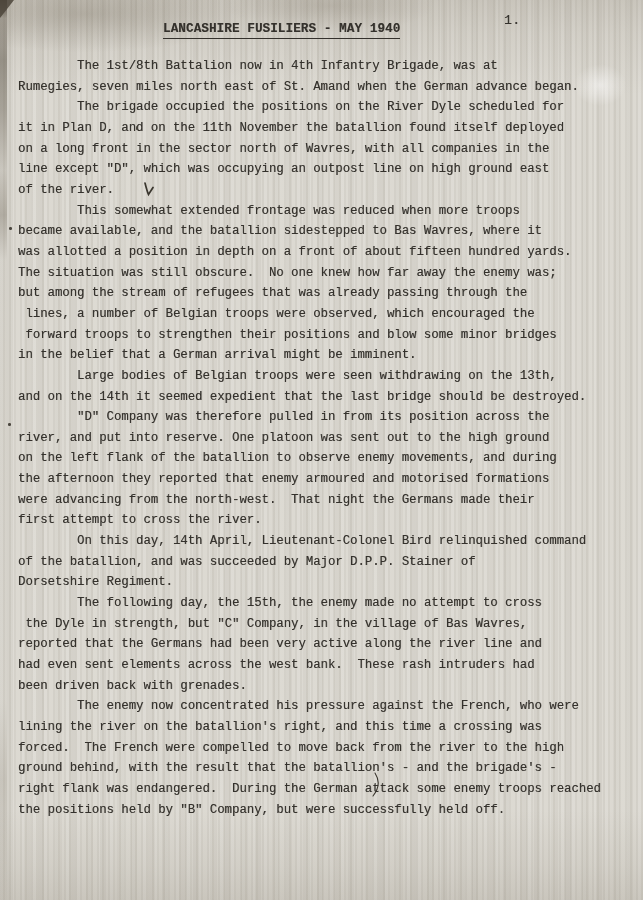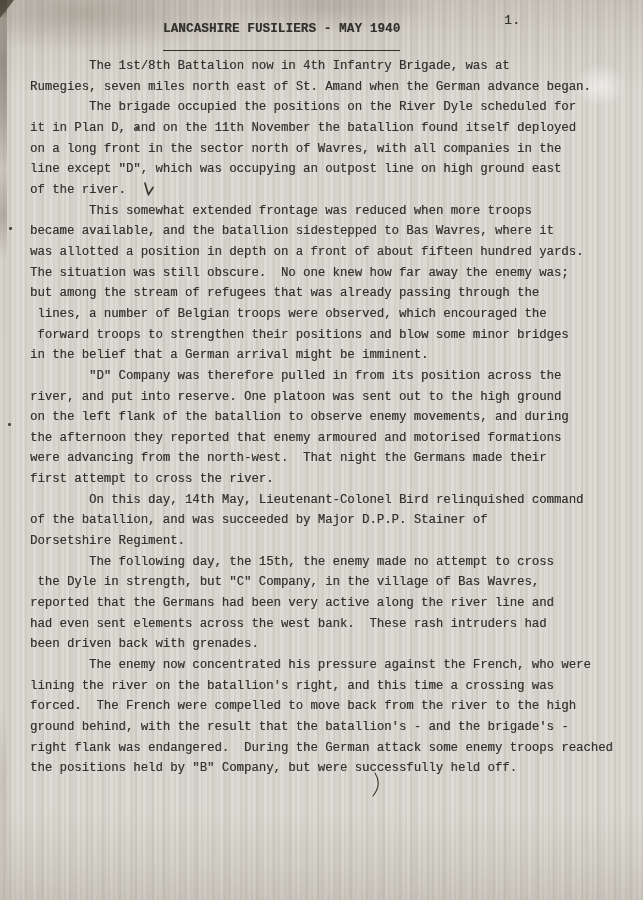--- a/index.html
+++ b/index.html
@@ -76,25 +76,25 @@
     font-size: 13px;
     letter-spacing: 0.5px;
   }
   .doc-title {
     position: absolute;
     top: 22px; left: 163px;
     font-size: 12.6px;
     font-weight: bold;
     letter-spacing: 0.1px;
     border-bottom: 1.8px solid #34312c;
-    padding-bottom: 14px;
+    padding-bottom: 2px;
   }
   .content {
     position: absolute;
-    top: 56px; left: 30px;
+    top: 56px; left: 18px;
     width: 602px;
     font-size: 12.3px;
     line-height: 20.65px;
   }
   .content p {
     margin: 0;
     white-space: pre-wrap;
   }
   .hand-mark {
     position: absolute;
@@ -126,27 +126,29 @@
 line except "D", which was occupying an outpost line on high ground east
 of the river.</p>
     <p>        This somewhat extended frontage was reduced when more troops
 became available, and the batallion sidestepped to Bas Wavres, where it
 was allotted a position in depth on a front of about fifteen hundred yards.
 The situation was still obscure.  No one knew how far away the enemy was;
 but among the stream of refugees that was already passing through the
  lines, a number of Belgian troops were observed, which encouraged the
  forward troops to strengthen their positions and blow some minor bridges
 in the belief that a German arrival might be imminent.</p>
+    <p>        Large bodies of Belgian troops were seen withdrawing on the 13th,
+and on the 14th it seemed expedient that the last bridge should be destroyed.</p>
     <p>        "D" Company was therefore pulled in from its position across the
 river, and put into reserve. One platoon was sent out to the high ground
 on the left flank of the batallion to observe enemy movements, and during
 the afternoon they reported that enemy armoured and motorised formations
 were advancing from the north-west.  That night the Germans made their
 first attempt to cross the river.</p>
-    <p>        On this day, 14th May, Lieutenant-Colonel Bird relinquished command
+    <p>        On this day, 14th April, Lieutenant-Colonel Bird relinquished command
 of the batallion, and was succeeded by Major D.P.P. Stainer of
 Dorsetshire Regiment.</p>
     <p>        The following day, the 15th, the enemy made no attempt to cross
  the Dyle in strength, but "C" Company, in the village of Bas Wavres,
 reported that the Germans had been very active along the river line and
 had even sent elements across the west bank.  These rash intruders had
 been driven back with grenades.</p>
     <p>        The enemy now concentrated his pressure against the French, who were
 lining the river on the batallion's right, and this time a crossing was
 forced.  The French were compelled to move back from the river to the high

